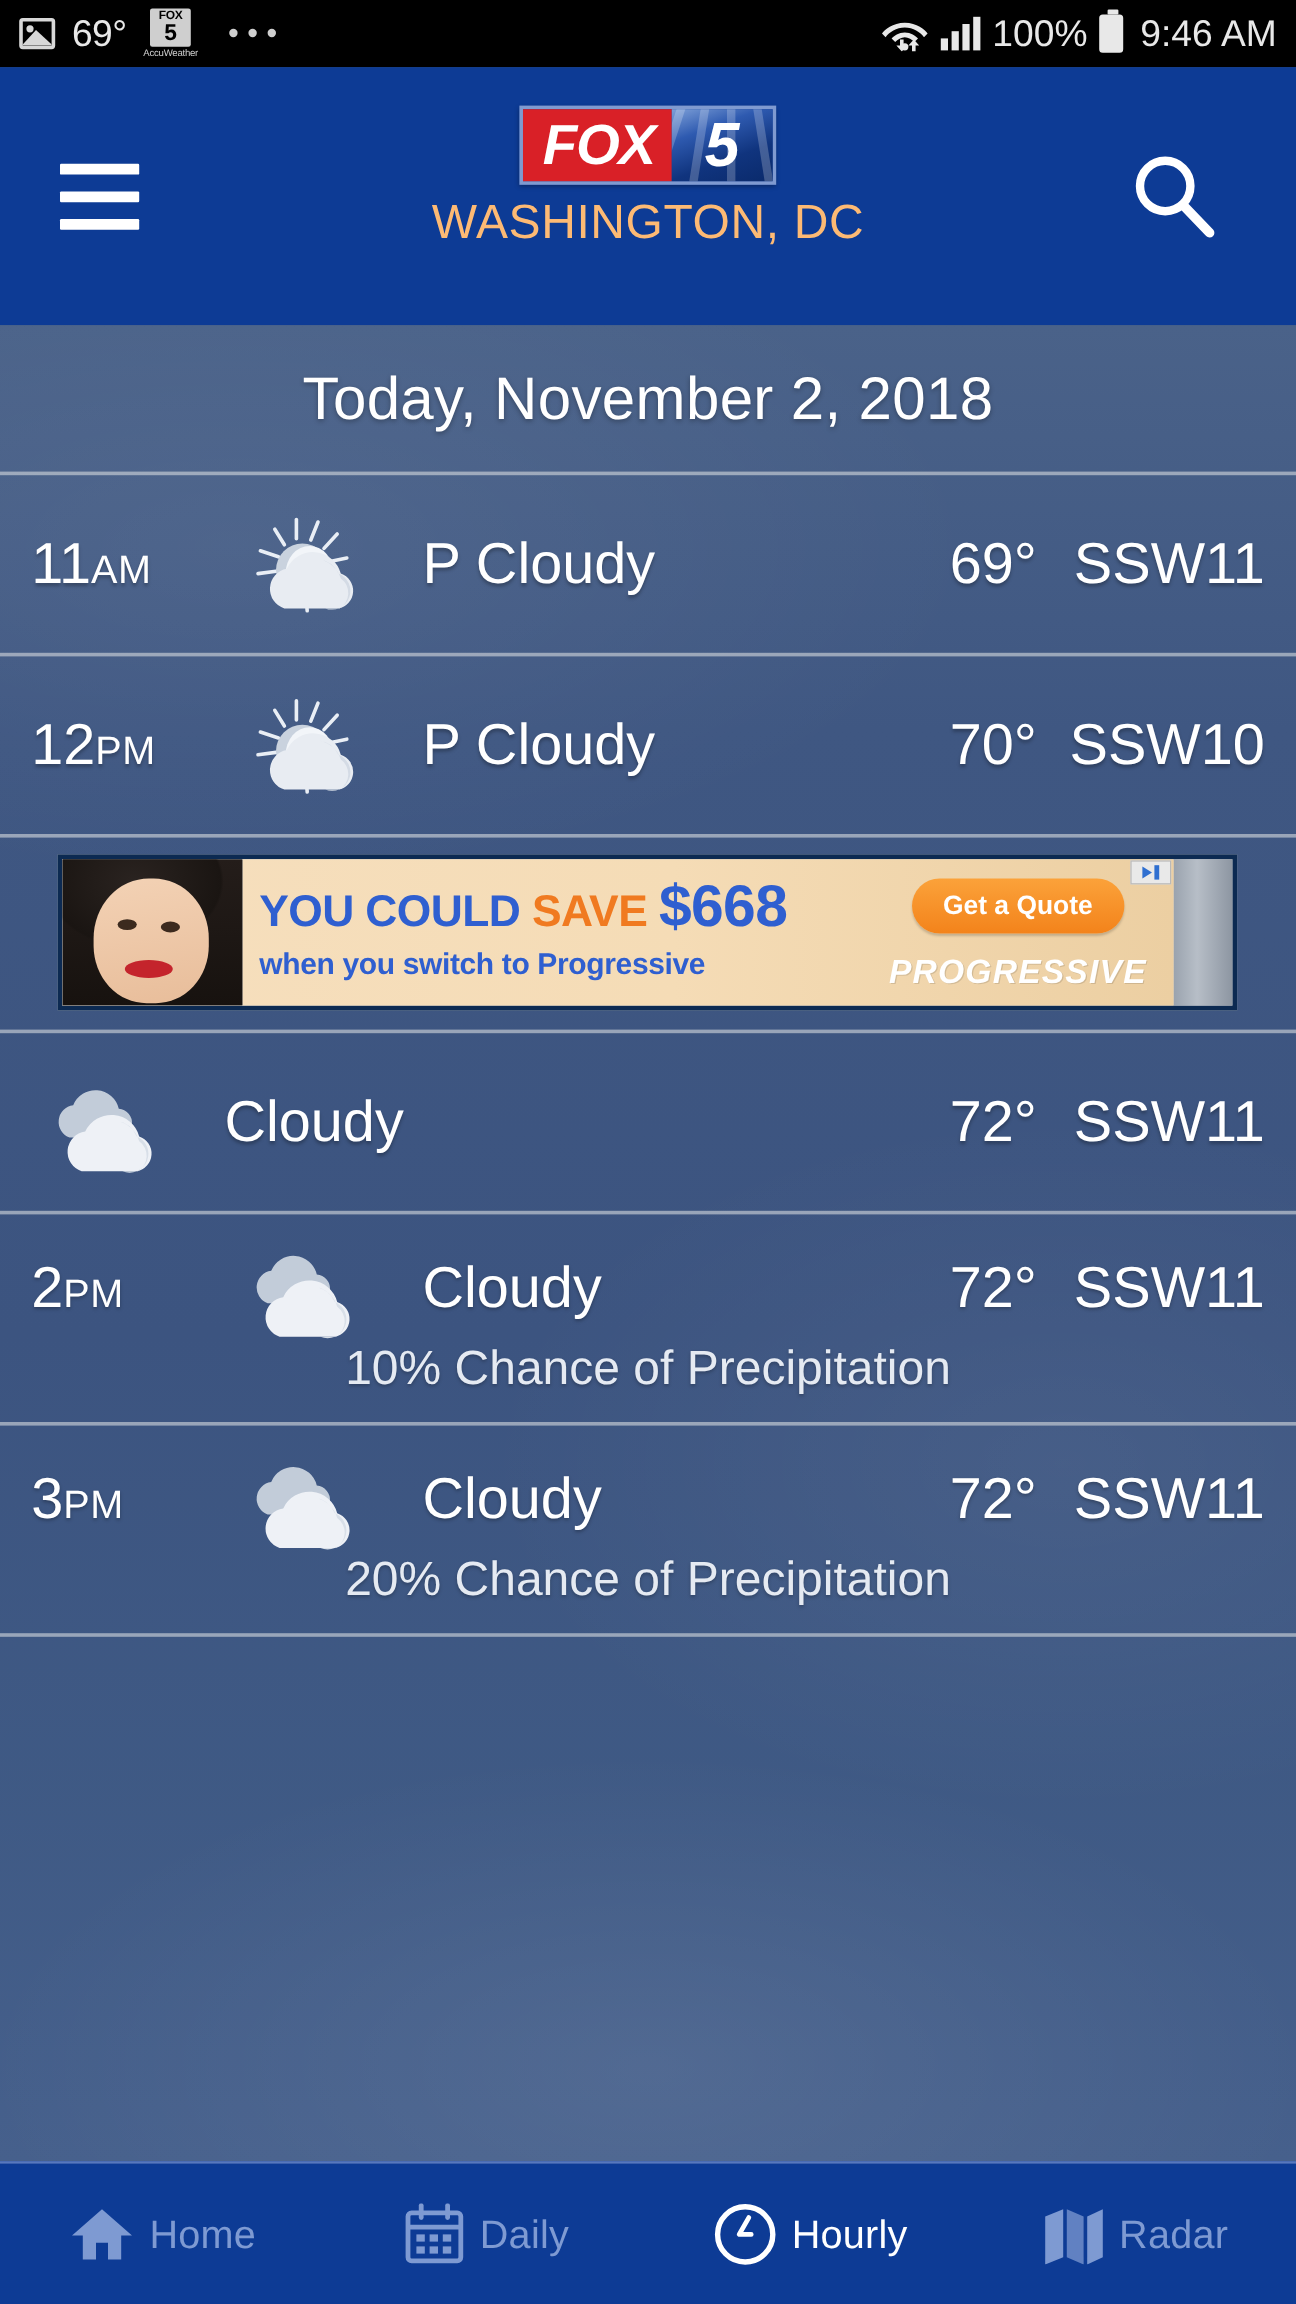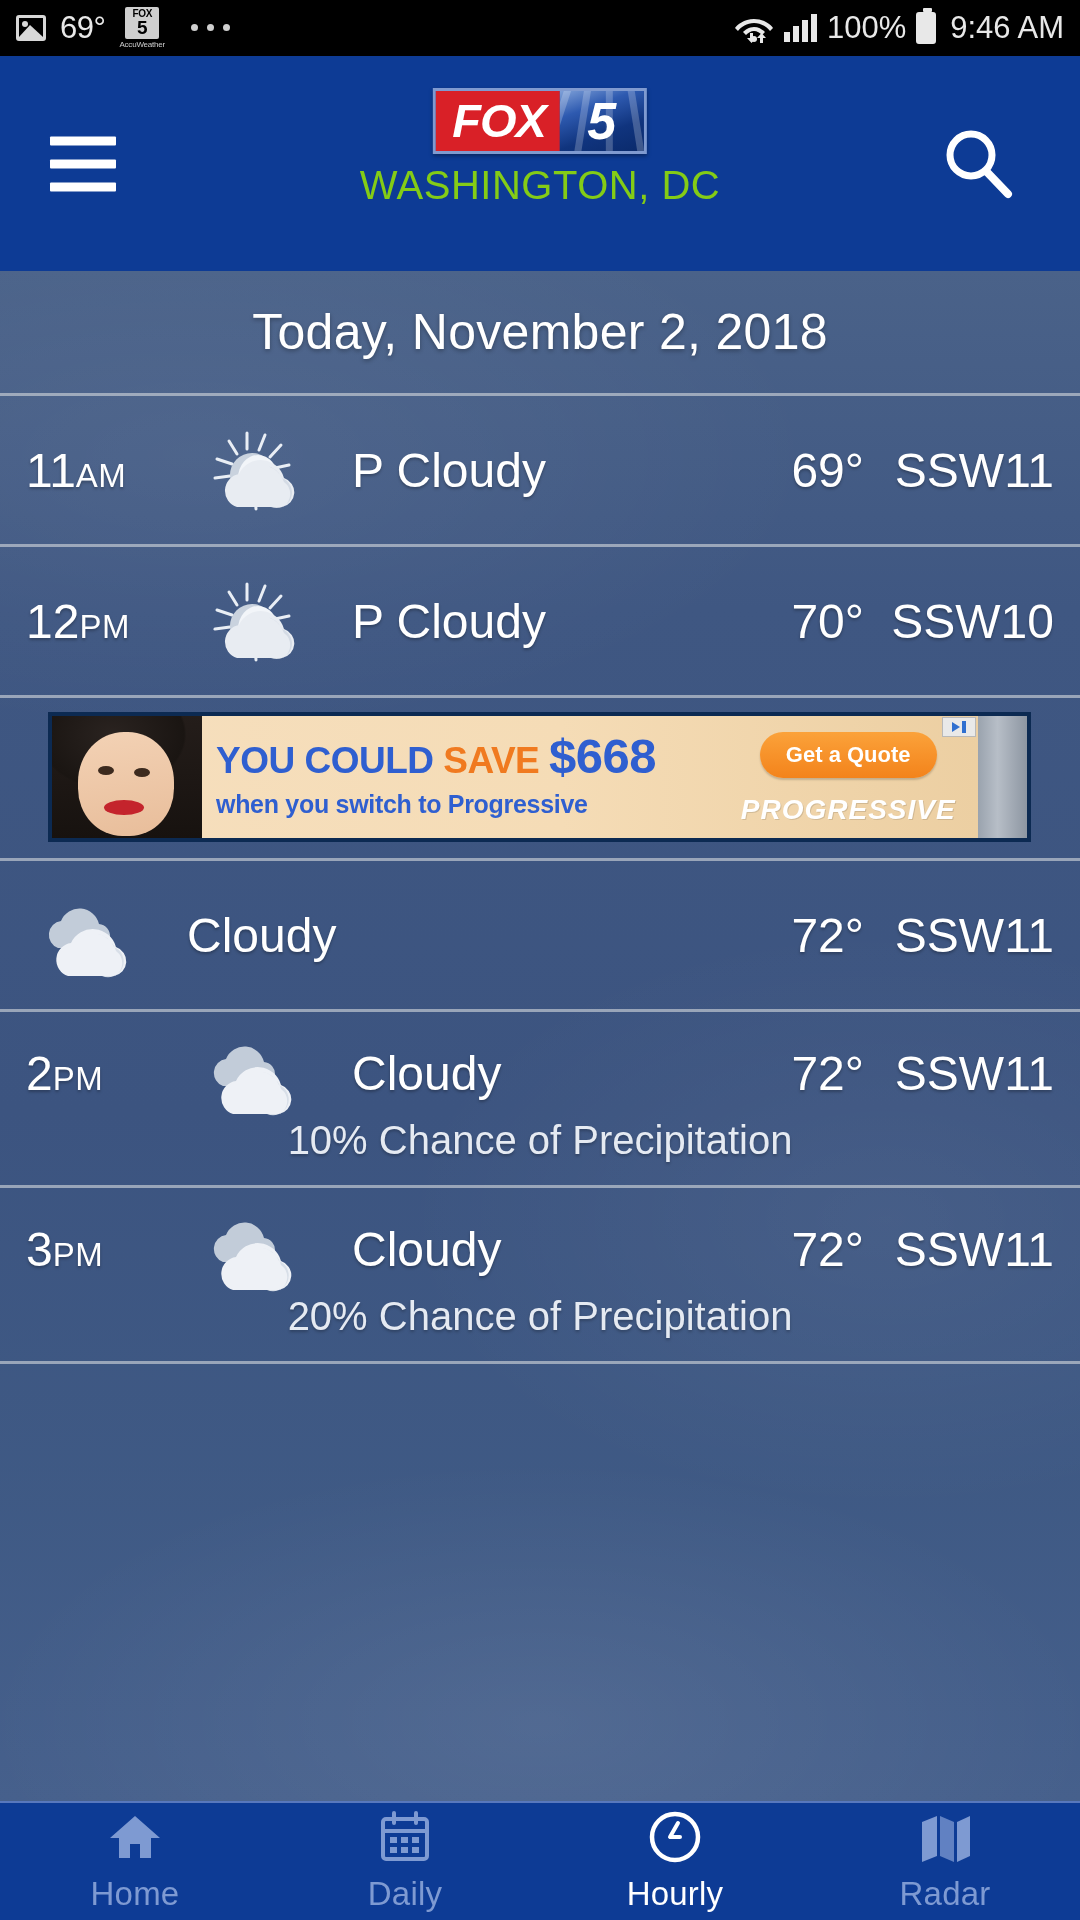--- a/index.html
+++ b/index.html
@@ -88,21 +88,21 @@
   .fox5 .bluebox .ray {
     position:absolute; top:-12px; width:7px; height:110px;
     background:rgba(255,255,255,.22); transform-origin:top center;
   }
   .fox5 .bluebox .num {
     position:absolute; inset:0; color:#fff; font-weight:bold; font-style:italic;
     font-size:52px; line-height:60px; text-align:center;
     font-family:"Liberation Sans", sans-serif;
   }
   .city {
-    color:#84cc16; font-size:40px; margin-top:9px; letter-spacing:0.5px;
+    color:#fdba74; font-size:40px; margin-top:9px; letter-spacing:0.5px;
     font-family:"Liberation Sans", sans-serif;
   }
   .search-btn {
     position:absolute; right:62px; top:50%; transform:translateY(-50%);
     width:80px; height:80px; cursor:pointer;
   }
 
   
   .content {
     position:absolute; top:271px; left:0; right:0; bottom:119px;
@@ -218,21 +218,21 @@
     background:linear-gradient(90deg,#9aa3ae 0%,#b7bec7 40%,#8d96a2 100%);
   }
 
   
   .bottomnav {
     position:absolute; left:0; right:0; bottom:0; height:119px;
     background:#0d3b95; display:flex; align-items:center;
     border-top:2px solid #5878bd;
   }
   .nav-item {
-    flex:1; display:flex; flex-direction:column; align-items:center;
+    flex:1; display:flex; flex-direction:row; align-items:center;
     justify-content:center; gap:12px; cursor:pointer; color:#7e9ad2;
   }
   .nav-item.active { color:#ffffff; }
   .nav-label { font-size:33px; letter-spacing:0.2px; }
   .nav-ico { height:52px; display:flex; align-items:center; justify-content:center; }
 </style>
 </head>
 <body>
 
 <div id="app">

